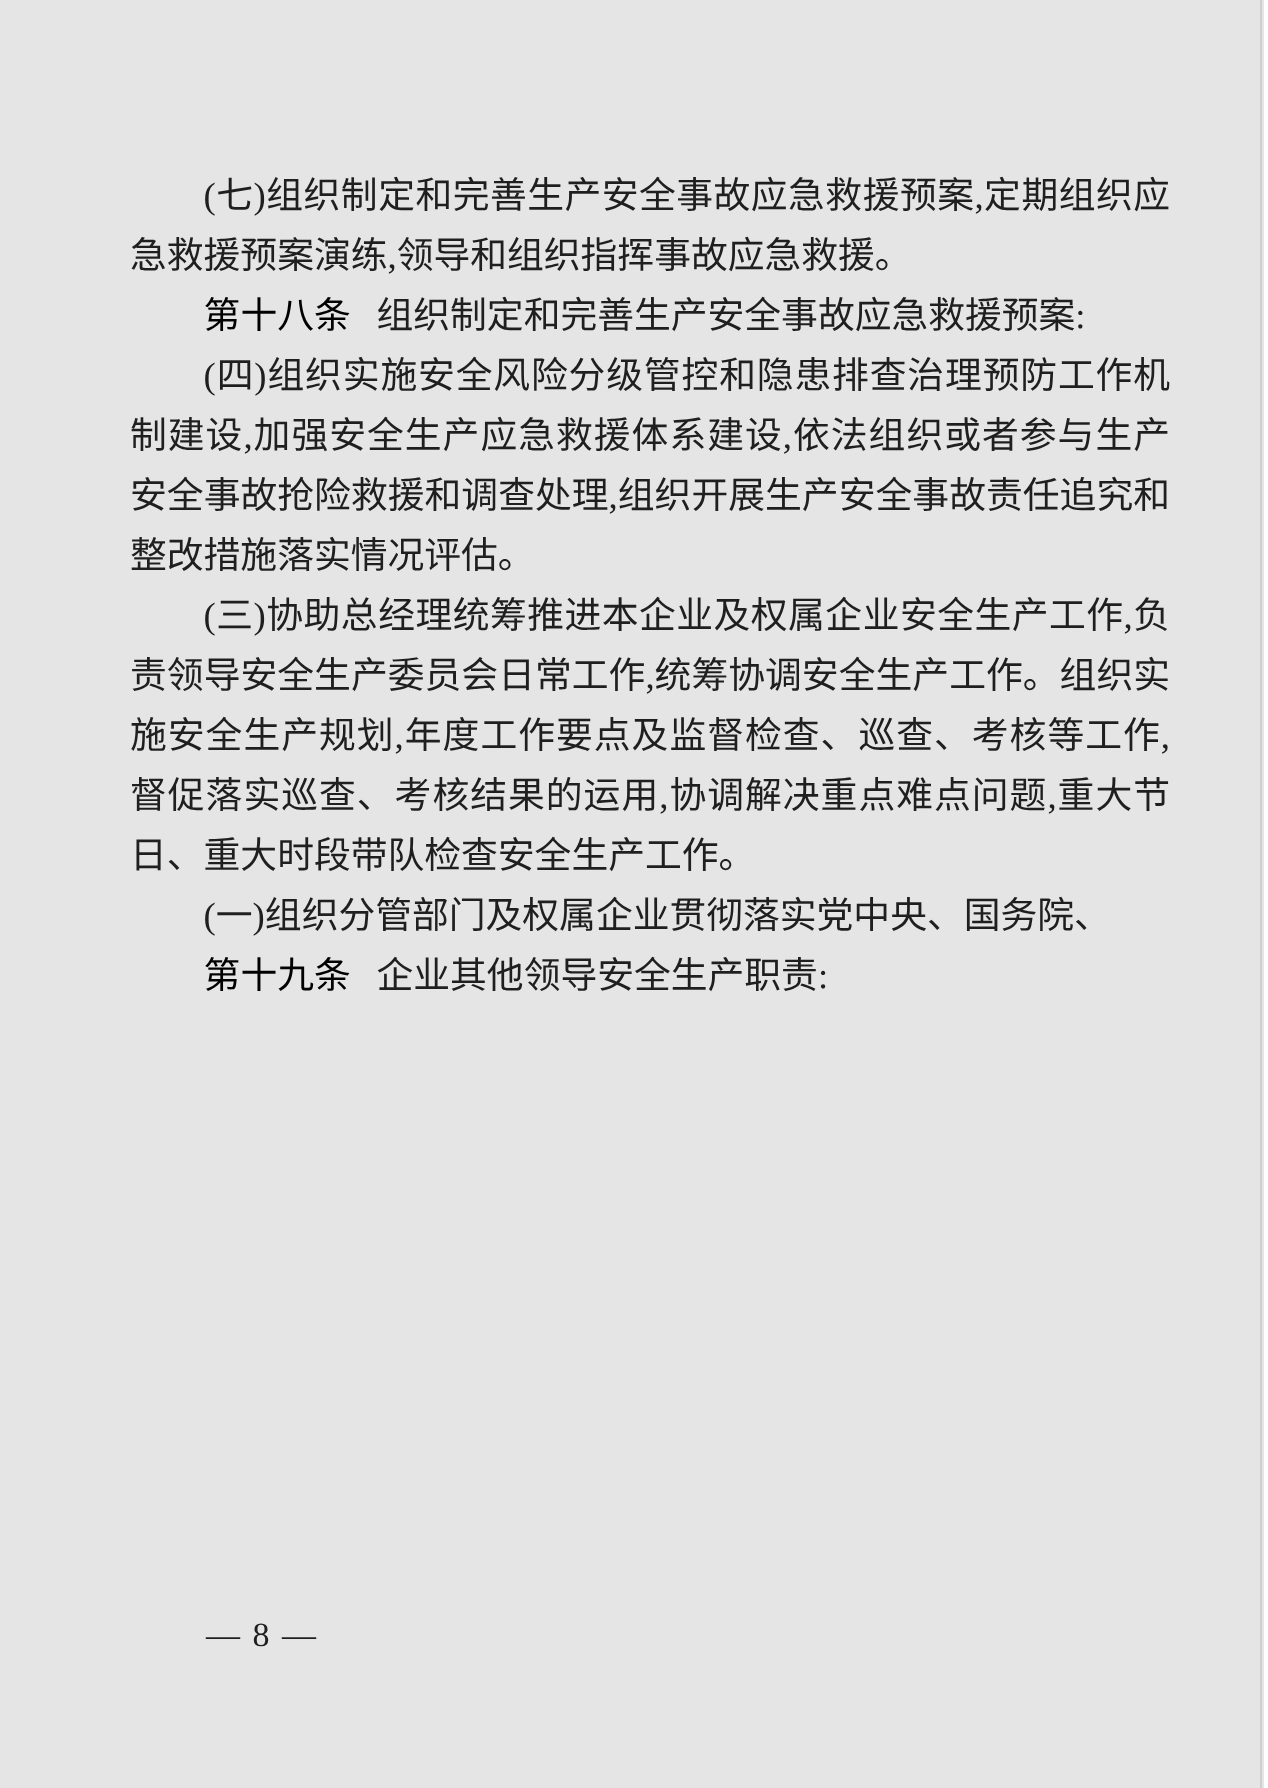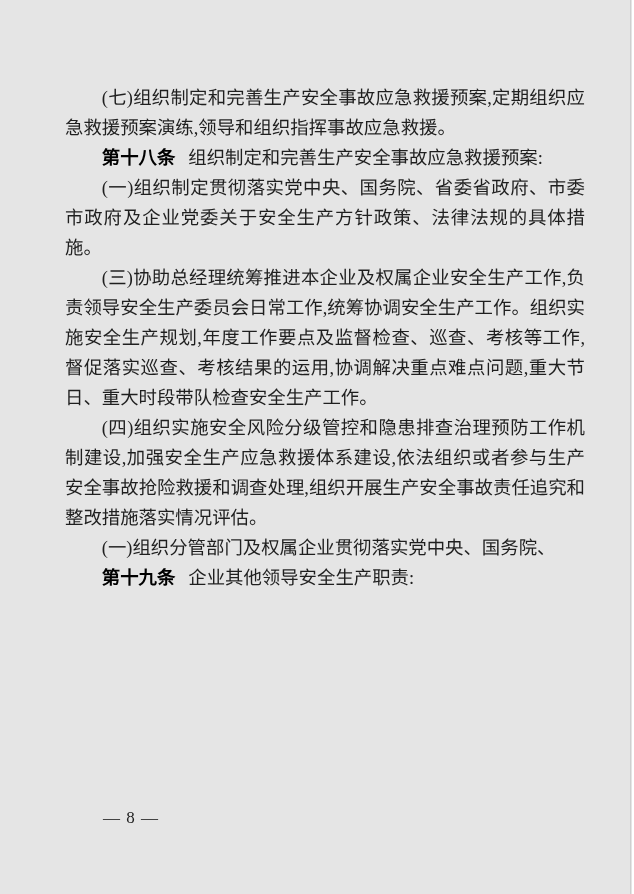--- a/index.html
+++ b/index.html
@@ -34,42 +34,41 @@
     color: #1f1f1f;
     text-align: justify;
     letter-spacing: 0;
   }
   .doc-body p {
     margin: 0;
     padding: 0;
     text-indent: 2em;
   }
   .article-number {
-    font-weight: 700;
+    font-weight: 400;
     color: #000000;
     margin-right: 0.7em;
   }
   .page-number {
     position: absolute;
     left: 103px;
     top: 806px;
     font-size: 17px;
     line-height: 24px;
     color: #1f1f1f;
     letter-spacing: 1px;
   }
 </style>
 </head>
 <body>
 
 <div class="page">
   <main class="doc-body">
       <p>(七)组织制定和完善生产安全事故应急救援预案,定期组织应急救援预案演练,领导和组织指挥事故应急救援。</p>
       <p><strong class="article-number">第十八条</strong><span>组织制定和完善生产安全事故应急救援预案:</span></p>
-      <p>(一)组织制定贯彻落实党中央、国务院、省委省政府、市委市政府及企业党委关于安全生产方针政策、法律法规的具体措施。</p>
+      <p>(四)组织实施安全风险分级管控和隐患排查治理预防工作机制建设,加强安全生产应急救援体系建设,依法组织或者参与生产安全事故抢险救援和调查处理,组织开展生产安全事故责任追究和整改措施落实情况评估。</p>
       <p>(三)协助总经理统筹推进本企业及权属企业安全生产工作,负责领导安全生产委员会日常工作,统筹协调安全生产工作。组织实施安全生产规划,年度工作要点及监督检查、巡查、考核等工作,督促落实巡查、考核结果的运用,协调解决重点难点问题,重大节日、重大时段带队检查安全生产工作。</p>
-      <p>(四)组织实施安全风险分级管控和隐患排查治理预防工作机制建设,加强安全生产应急救援体系建设,依法组织或者参与生产安全事故抢险救援和调查处理,组织开展生产安全事故责任追究和整改措施落实情况评估。</p>
       <p>(一)组织分管部门及权属企业贯彻落实党中央、国务院、</p>
       <p><strong class="article-number">第十九条</strong><span>企业其他领导安全生产职责:</span></p>
     </main>
   <div class="page-number">— 8 —</div>
   <div class="edge-right"></div>
 </div>
 
 </body></html>

